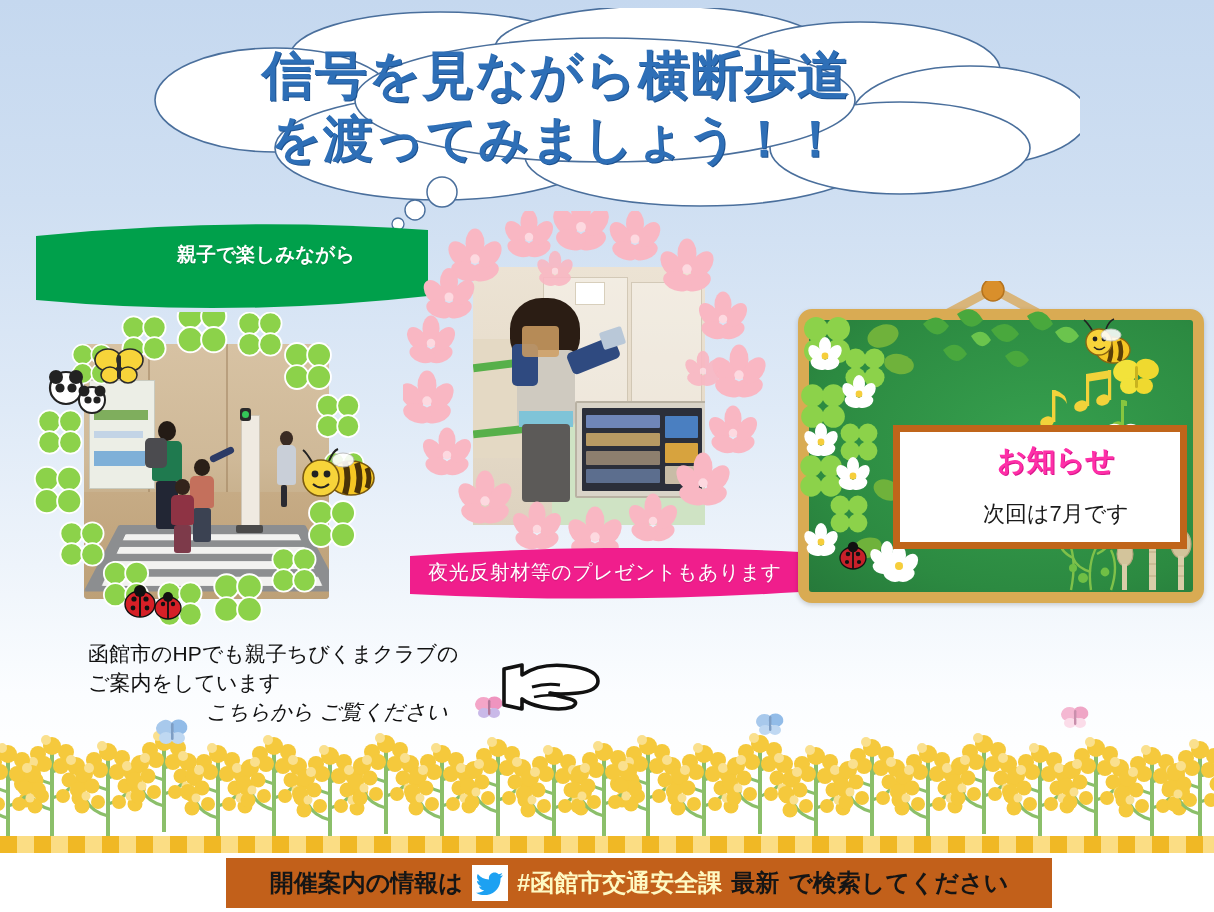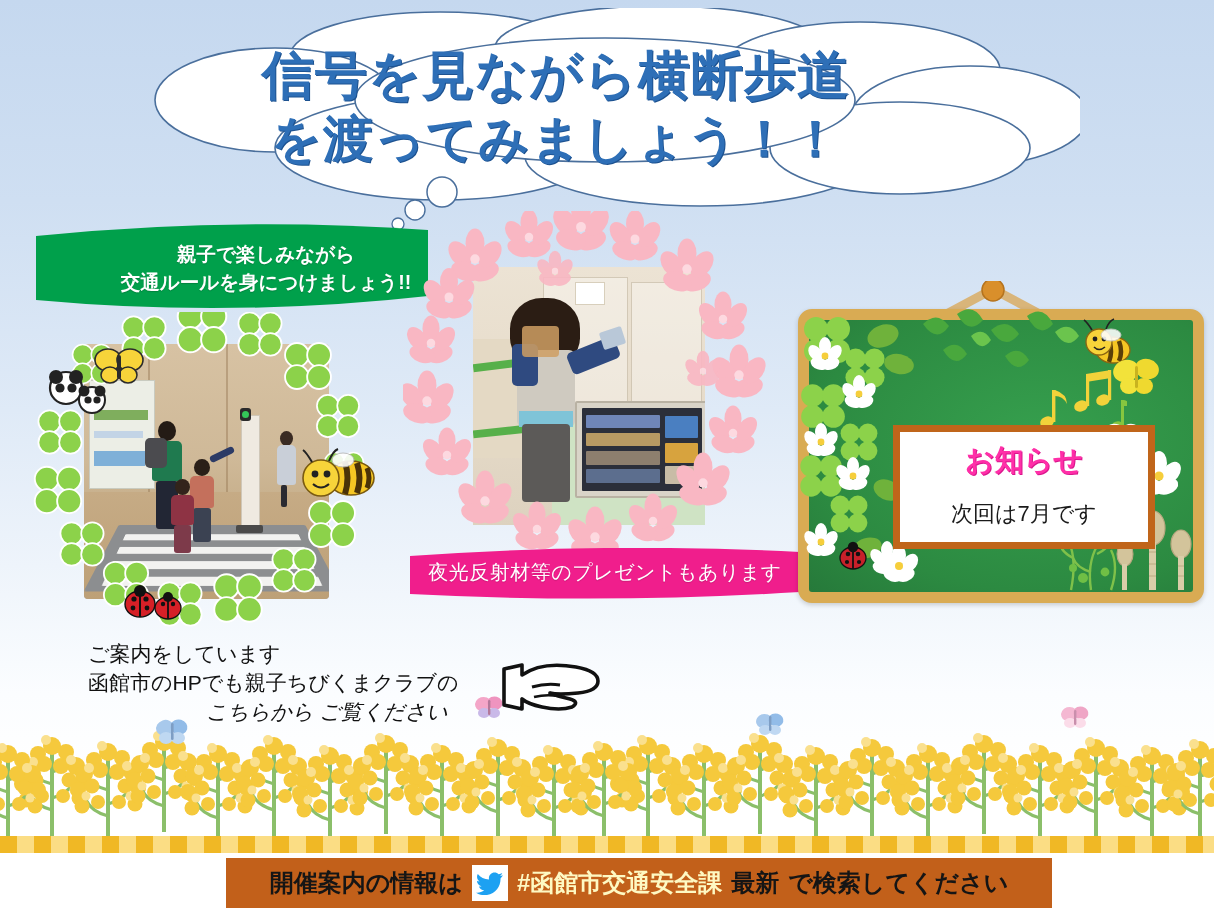--- a/index.html
+++ b/index.html
@@ -89,21 +89,21 @@
   .board-wrap{position:absolute;left:790px;top:283px;width:400px;height:305px;}
   .board{
     position:absolute;left:8px;top:26px;width:384px;height:272px;
     background:#2F8F45;border:11px solid #d9ab53;border-radius:14px;
     box-shadow:0 2px 5px rgba(0,0,0,.18);
     background-image:radial-gradient(ellipse at 60% 45%,#36a04e 0%,#2c8a41 70%,#26793a 100%);
   }
   .notice{
     position:absolute;left:84px;top:105px;width:248px;height:110px;
     background:#ffffff;border:7px solid #C0651A;
-    display:flex;flex-direction:column;align-items:center;justify-content:center;
+    display:flex;flex-direction:column;align-items:center;justify-content:center;padding-left:32px;
   }
   .notice .n-title{color:#FF2FA8;font-weight:bold;font-size:29px;line-height:1;
     text-shadow:1px 1px 0 #d9178c;}
   .notice .n-sub{color:#1a1a1a;font-size:22px;margin-top:24px;}
 
   
   .hp-note{position:absolute;left:88px;top:640px;width:440px;color:#111;font-size:21px;line-height:1.38;}
   .hp-note .l3{margin-left:118px;font-style:italic;}
   .hand{position:absolute;left:498px;top:657px;width:104px;height:58px;}
   .urlbox{
@@ -165,21 +165,20 @@
     <div class="hl hl1">信号を見ながら横断歩道</div>
     <div class="hl hl2">を渡ってみましょう！！</div>
   </div>
 
   <div class="green-banner">
     <svg width="392" height="92" viewBox="0 0 392 92">
       <path d="M0,12 Q196,-8 392,6 L392,72 Q196,94 0,76 Z" fill="#00A04B"></path>
     </svg>
     <div class="gb-text">
       <div>親子で楽しみながら</div>
-      <div>交通ルールを身につけましょう!!</div>
     </div>
   </div>
 
   <div class="photo-left">
     <div class="ph-img">
       <div class="room">
         <div class="wallseam" style="left:58%;"></div>
         <div class="wallseam" style="left:26%;"></div>
         <div class="floor"></div>
 
@@ -705,22 +704,22 @@
       </svg>
 
       <div class="notice">
         <div class="n-title">お知らせ</div>
         <div class="n-sub">次回は7月です</div>
       </div>
     </div>
   </div>
 
   <div class="hp-note">
+    <div>函館市のHPでも親子ちびくまクラブの</div>
     <div>ご案内をしています</div>
-    <div>函館市のHPでも親子ちびくまクラブの</div>
     <div class="l3">こちらから ご覧ください</div>
   </div>
   <svg class="deco" style="left:472px;top:694px;" width="34" height="28" viewBox="0 0 34 28">
     <ellipse cx="11" cy="10" rx="8" ry="7" fill="#F4A6C8" transform="rotate(-18 11 10)"></ellipse>
     <ellipse cx="23" cy="9" rx="7.5" ry="6.5" fill="#EF94BF" transform="rotate(16 23 9)"></ellipse>
     <ellipse cx="12" cy="19" rx="6" ry="5" fill="#C9B9E8"></ellipse>
     <ellipse cx="22" cy="19" rx="6" ry="5" fill="#C9B9E8"></ellipse>
     <rect x="16" y="6" width="2.4" height="15" rx="1.2" fill="#B3789A"></rect>
   </svg>
   <svg class="hand" viewBox="0 0 104 58">

